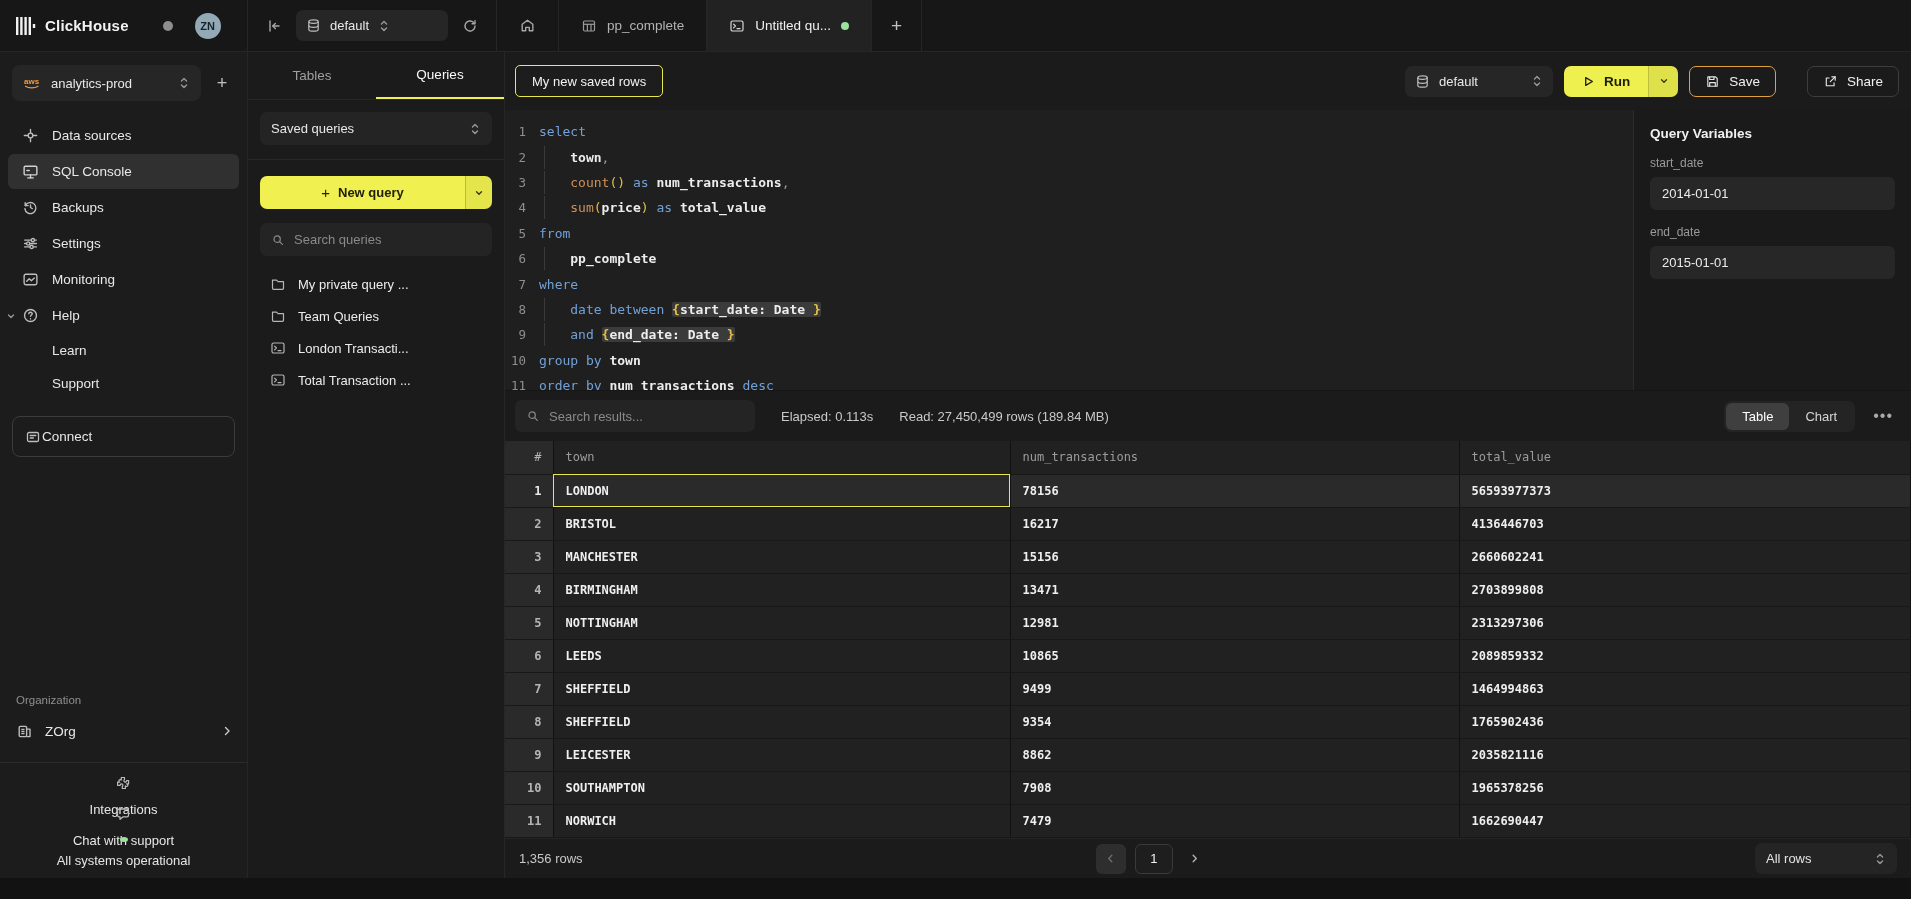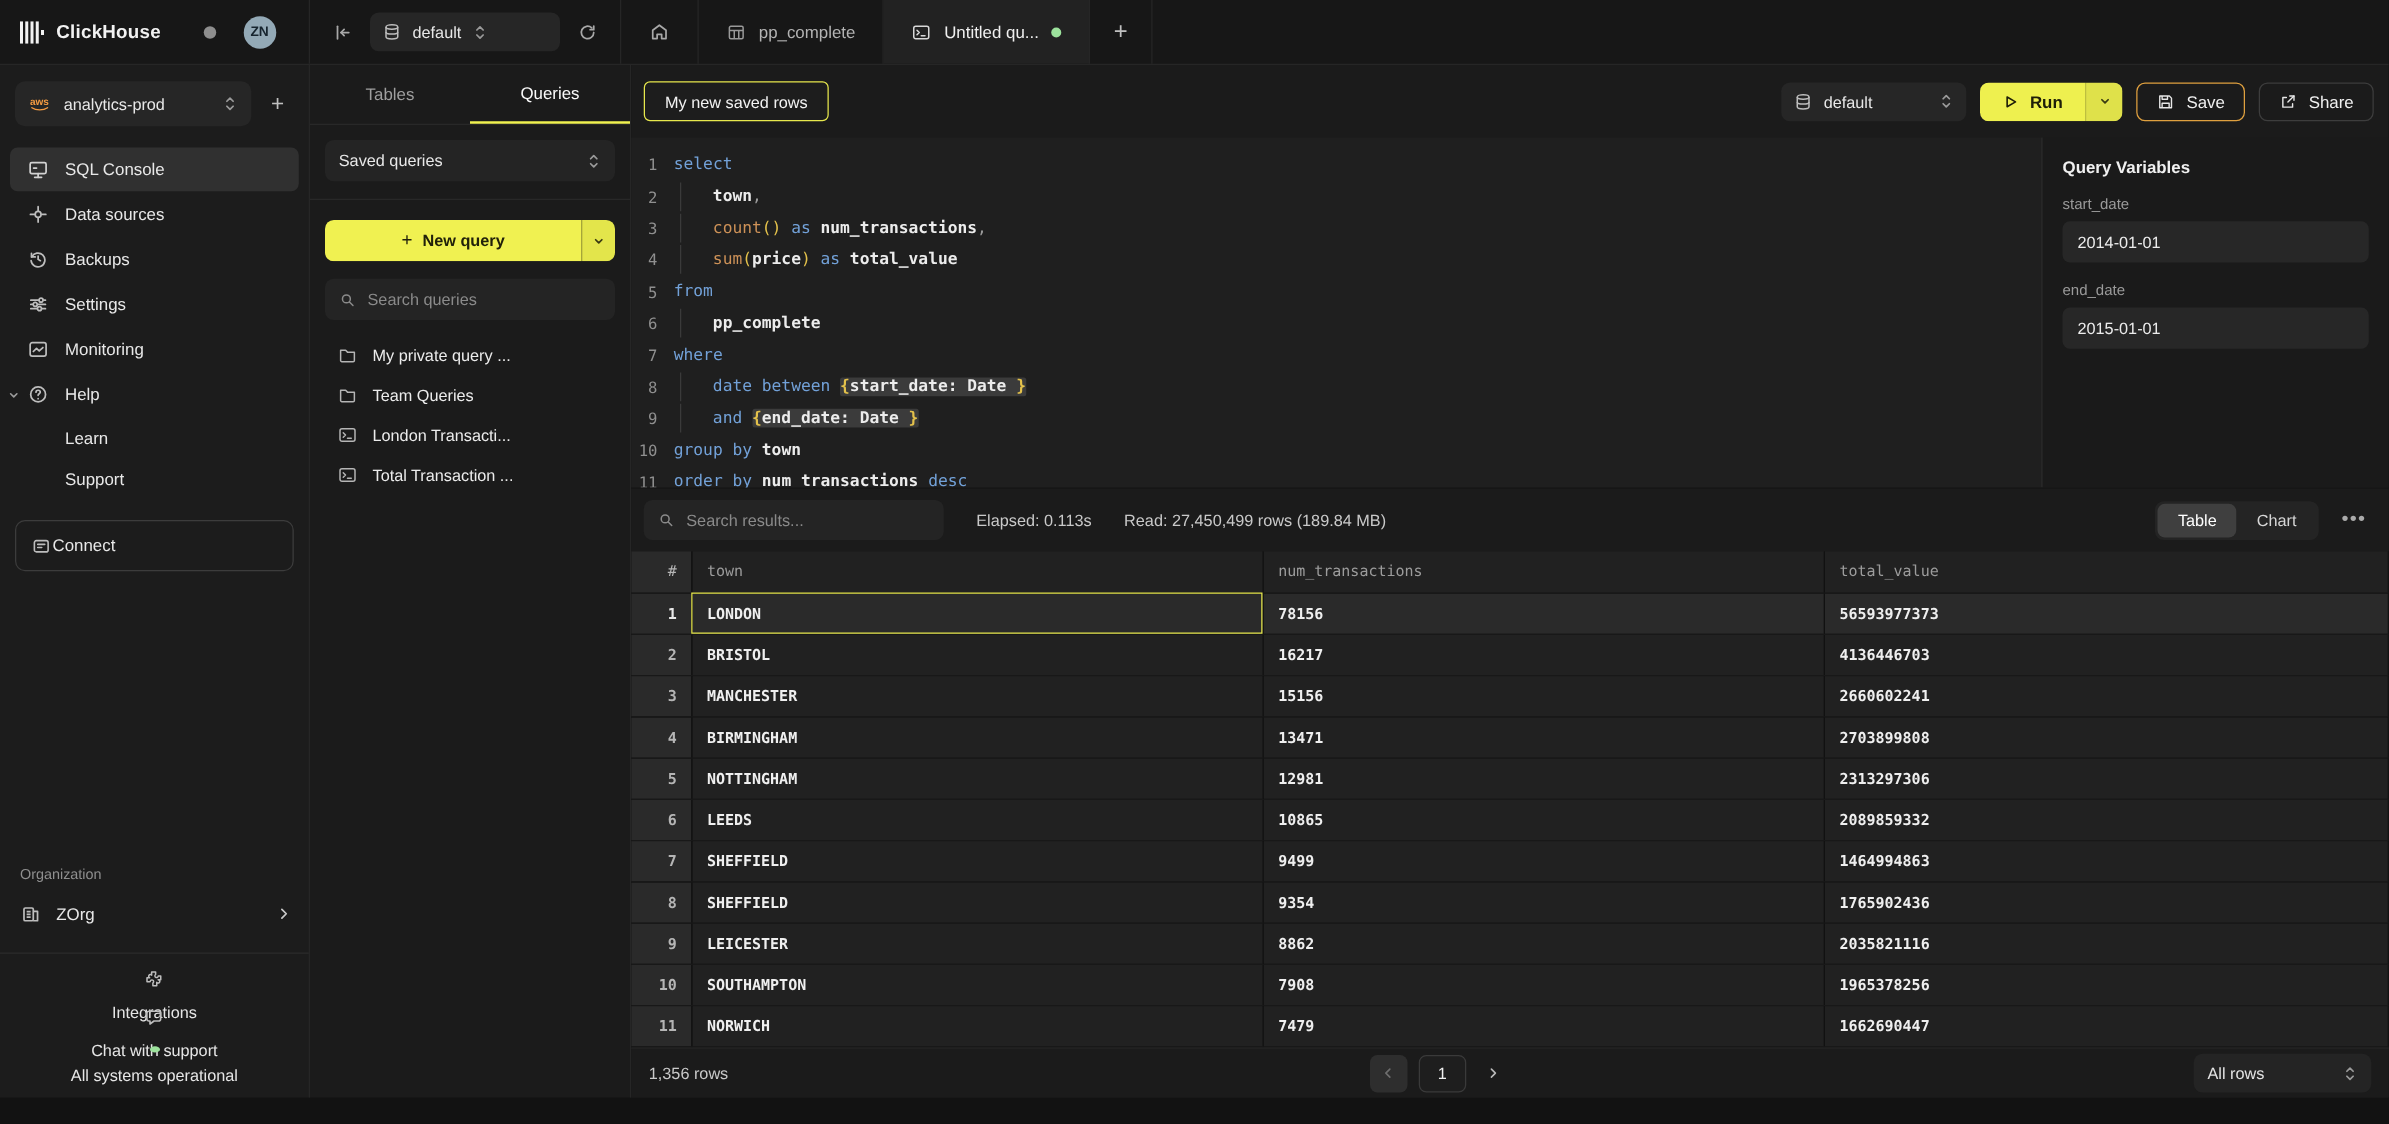--- a/index.html
+++ b/index.html
@@ -79,21 +79,21 @@
     background:#1d1d1d; font-size:13px; color:#f2f2f2; cursor:pointer; }
   .mtb-right { margin-left:auto; display:flex; align-items:center; gap:11px; }
   .mtb-right .select { width:148px; }
   .mtb-right .select .lbl { flex:1; }
   .runbtn { display:flex; height:31px; border-radius:7px; overflow:hidden; cursor:pointer; }
   .run-main { display:flex; align-items:center; gap:9px; padding:0 18px; background:#eef04f; color:#1e1e08; font-size:13.5px; font-weight:600; }
   .run-caret { width:30px; background:#dfe14a; display:flex; align-items:center; justify-content:center; color:#3a3a12; border-left:1px solid rgba(0,0,0,.15); }
   .savebtn { display:flex; align-items:center; gap:9px; height:31px; padding:0 15px; border:1.5px solid #dfa03f; border-radius:7px;
     font-size:13.5px; color:#f0f0f0; cursor:pointer; }
   .sharebtn { display:flex; align-items:center; gap:9px; height:31px; padding:0 15px; border:1px solid #3d3d3d; border-radius:7px;
-    font-size:13.5px; color:#f0f0f0; cursor:pointer; }
+    font-size:13.5px; color:#f0f0f0; cursor:pointer;margin-left:20px; }
 
   .editor-row { height:280px; display:flex; }
   .editor { flex:1; background:#1f1f1f; padding-top:9px; overflow:hidden; }
   .cline { display:flex; height:25.4px; align-items:center; font-size:13px; }
   .ln-num { width:34px; text-align:right; padding-right:13px; color:#8f8f8f; font-family:"DejaVu Sans Mono", monospace; font-size:12.5px; flex:none; }
   .ln-code { font-family:"DejaVu Sans Mono", monospace; white-space:pre; position:relative; }
   .ln-code.ind { padding-left:4ch; }
   .ln-code.ind::before { content:""; position:absolute; left:.6ch; top:-4px; bottom:-4px; border-left:1px solid #3a3a3a; }
   .kw { color:#72a1d8; } .fn { color:#cd9157; } .id { color:#ececec; font-weight:600; }
   .paren { color:#e3c14b; } .pn { color:#9a9a9a; }
@@ -238,39 +238,39 @@
           <svg width="12" height="14" viewBox="0 0 12 14" fill="none" stroke="#9a9a9a" stroke-width="1.4" stroke-linecap="round" stroke-linejoin="round">
               <path d="M3.5 5 6 2.5 8.5 5"></path>
               <path d="M3.5 9 6 11.5 8.5 9"></path>
             </svg>
         </span>
       </div>
       <div class="ws-plus">+</div>
     </div>
 
     <div class="nav">
+      <div class="nav-item">
+        <span class="nav-icon">
+          <svg width="17" height="17" viewBox="0 0 16 16" fill="none" stroke="#bdbdbd" stroke-width="1.3" stroke-linecap="round">
+              <circle cx="8" cy="8" r="2.2"></circle>
+              <path d="M8 2.2v3M8 10.8v3M2.2 8h3M10.8 8h3"></path>
+            </svg>
+        </span>
+        <span>Data sources</span>
+      </div>
       <div class="nav-item active">
         <span class="nav-icon">
           <svg width="17" height="17" viewBox="0 0 16 16" fill="none" stroke="#d2d2d2" stroke-width="1.3" stroke-linecap="round" stroke-linejoin="round">
               <rect x="2" y="3" width="12" height="8.2" rx="1.2"></rect>
               <path d="M8 11.2V14"></path>
               <path d="M5.4 14h5.2"></path>
               <path d="M4.6 7h2.2"></path>
             </svg>
         </span>
         <span>SQL Console</span>
-      </div>
-      <div class="nav-item">
-        <span class="nav-icon">
-          <svg width="17" height="17" viewBox="0 0 16 16" fill="none" stroke="#bdbdbd" stroke-width="1.3" stroke-linecap="round">
-              <circle cx="8" cy="8" r="2.2"></circle>
-              <path d="M8 2.2v3M8 10.8v3M2.2 8h3M10.8 8h3"></path>
-            </svg>
-        </span>
-        <span>Data sources</span>
       </div>
       <div class="nav-item">
         <span class="nav-icon">
           <svg width="17" height="17" viewBox="0 0 16 16" fill="none" stroke="#bdbdbd" stroke-width="1.3" stroke-linecap="round" stroke-linejoin="round">
               <path d="M3.2 6.2a5.2 5.2 0 1 1-.5 2.8"></path>
               <path d="M3 3.4v2.8h2.8"></path>
               <path d="M8 5.6V8l1.7 1"></path>
             </svg>
         </span>
         <span>Backups</span>

